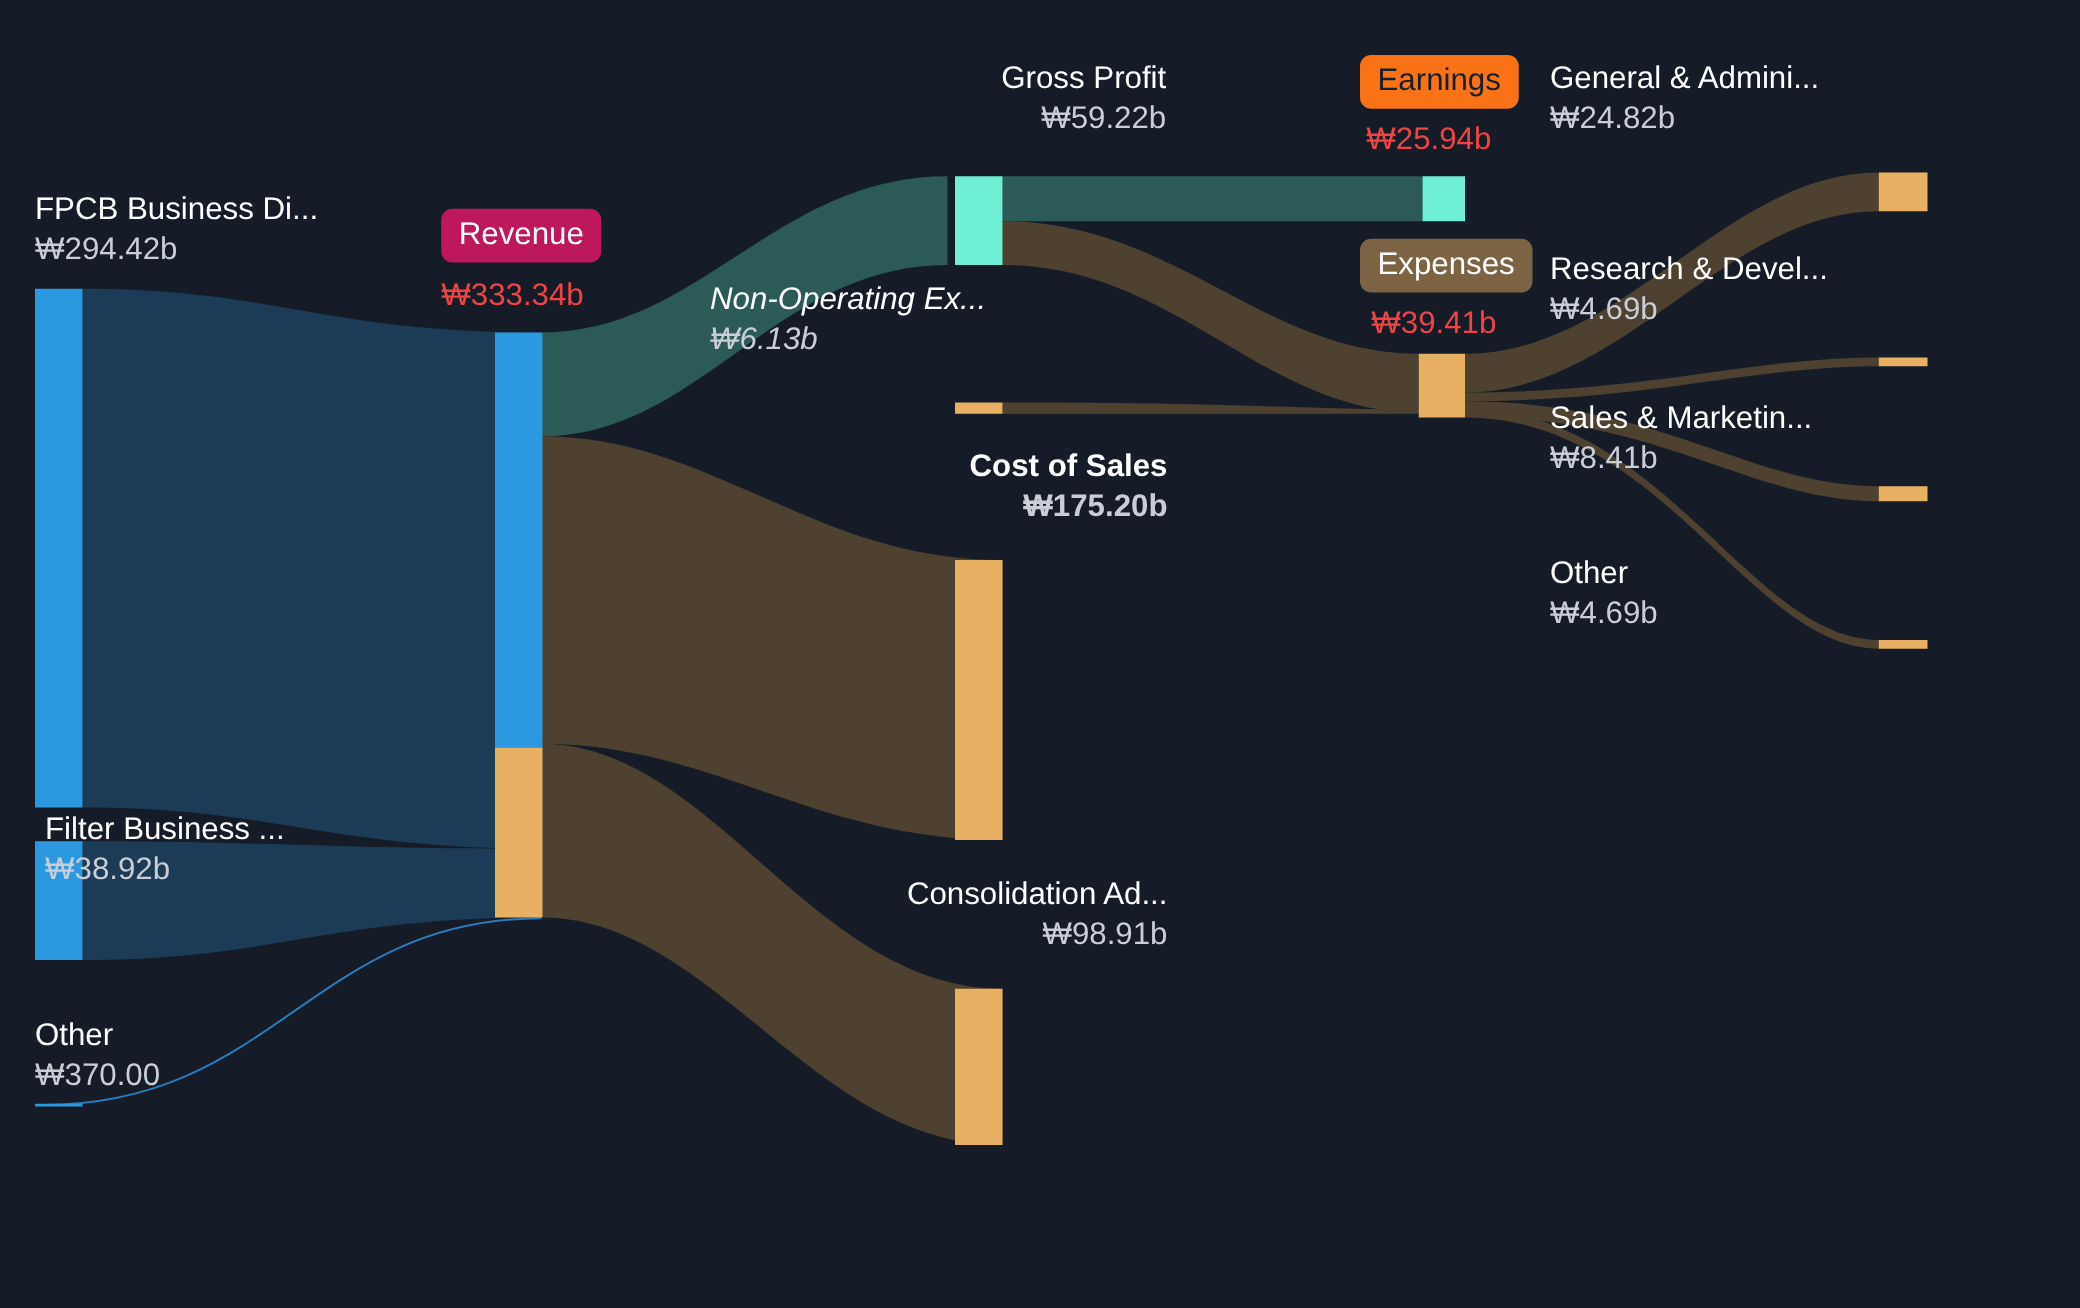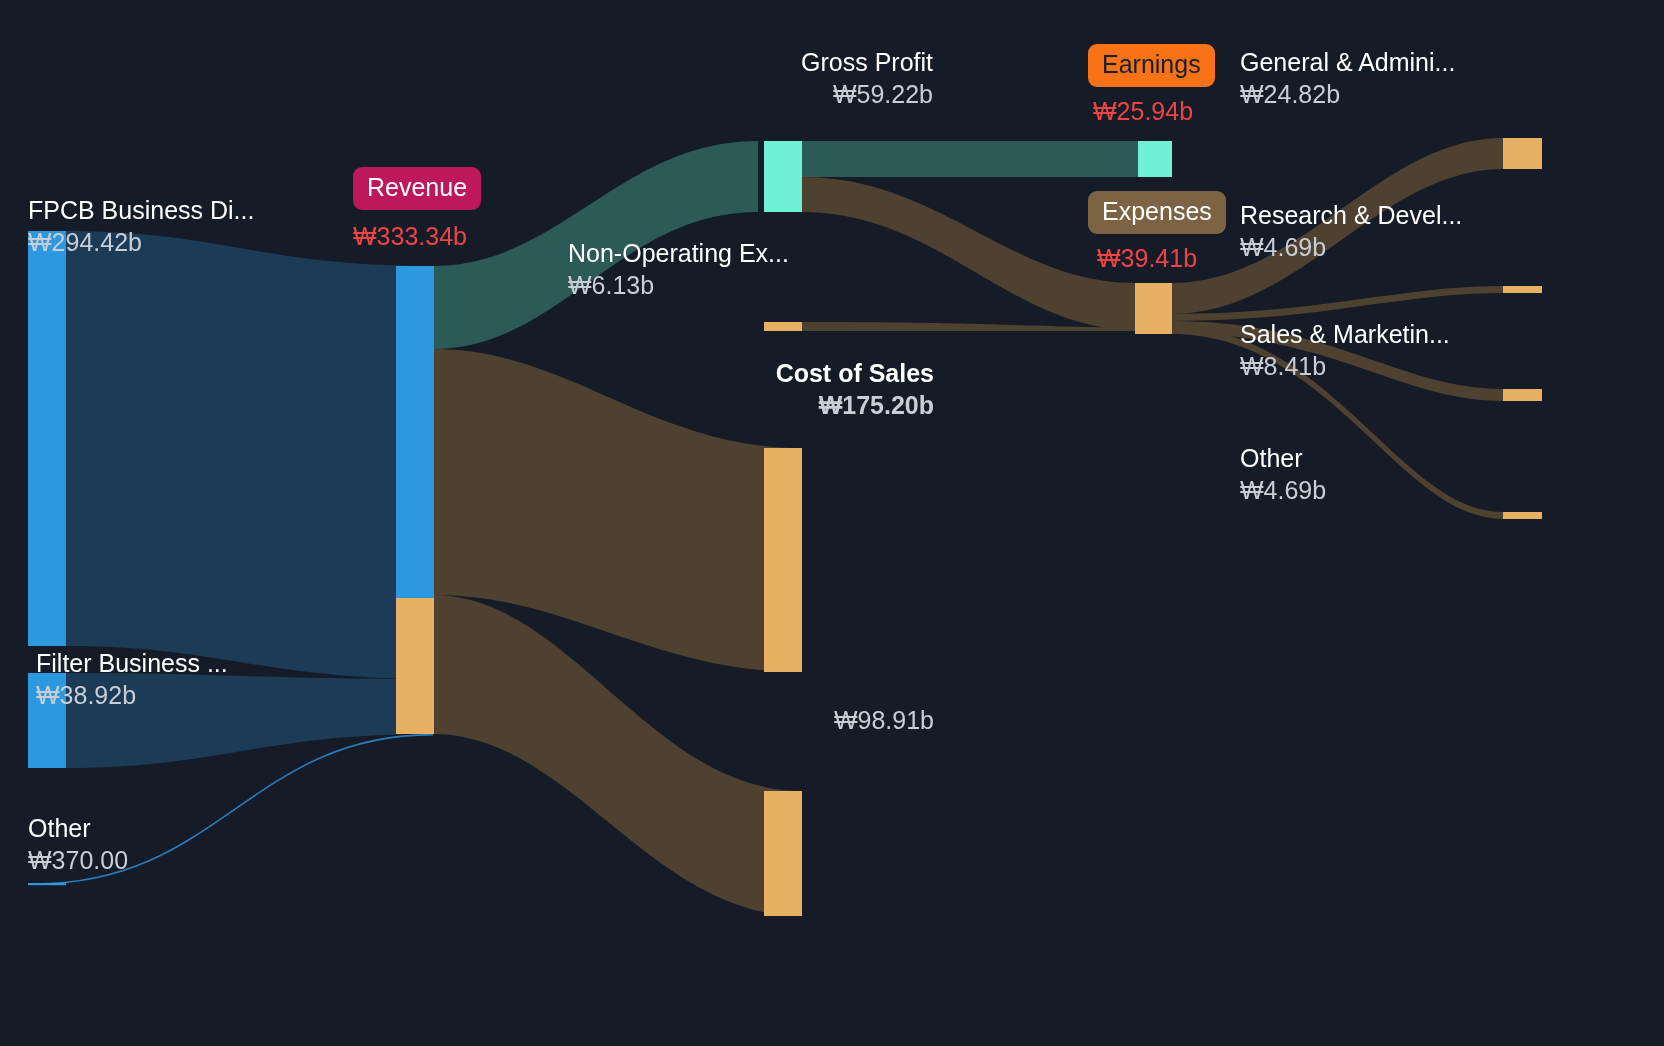--- a/index.html
+++ b/index.html
@@ -117,21 +117,21 @@
       <rect x="1138" y="141" width="34" height="36" fill="#6ff0d4"></rect>
       <rect x="1135" y="283" width="37" height="51" fill="#e8b062"></rect>
 
       <rect x="1503" y="138" width="39" height="31" fill="#e8b062"></rect>
       <rect x="1503" y="286" width="39" height="7" fill="#e8b062"></rect>
       <rect x="1503" y="389" width="39" height="12" fill="#e8b062"></rect>
       <rect x="1503" y="512" width="39" height="7" fill="#e8b062"></rect>
     </g>
   </svg>
 
-  <div class="lbl left" style="left:28px;top:154px;margin-top:43px;">
+  <div class="lbl left" style="left:28px;top:154px;">
     <span class="name">FPCB Business Di...</span>
     <span class="val">₩294.42b</span>
   </div>
 
   <div class="lbl left" style="left:36px;top:650px;">
     <span class="name">Filter Business ...</span>
     <span class="val">₩38.92b</span>
   </div>
 
   <div class="lbl left" style="left:28px;top:815px;">
@@ -140,31 +140,32 @@
   </div>
 
   <div class="pill blue" style="left:353px;top:167px;">Revenue</div>
   <div class="pillval" style="left:353px;top:222px;">₩333.34b</div>
 
   <div class="lbl center" style="left:633px;top:49px;width:300px;">
     <span class="name">Gross Profit</span>
     <span class="val">₩59.22b</span>
   </div>
 
-  <div class="lbl right" style="left:568px;top:240px;width:332px;">
+  <div class="lbl right" style="left:568px;top:226px;width:332px;font-style:italic;">
     <span class="name">Non-Operating Ex...</span>
     <span class="val">₩6.13b</span>
   </div>
 
   <div class="lbl center" style="left:634px;top:360px;width:300px;font-weight:bold;">
     <span class="name">Cost of Sales</span>
     <span class="val">₩175.20b</span>
   </div>
 
   <div class="lbl center" style="left:634px;top:702px;width:300px;">
+    <span class="name">Consolidation Ad...</span>
     <span class="val">₩98.91b</span>
   </div>
 
   <div class="pill teal" style="left:1088px;top:44px;">Earnings</div>
   <div class="pillval" style="left:1093px;top:97px;">₩25.94b</div>
 
   <div class="pill brown" style="left:1088px;top:191px;">Expenses</div>
   <div class="pillval" style="left:1097px;top:244px;">₩39.41b</div>
 
   <div class="lbl right" style="left:1240px;top:49px;width:302px;">

